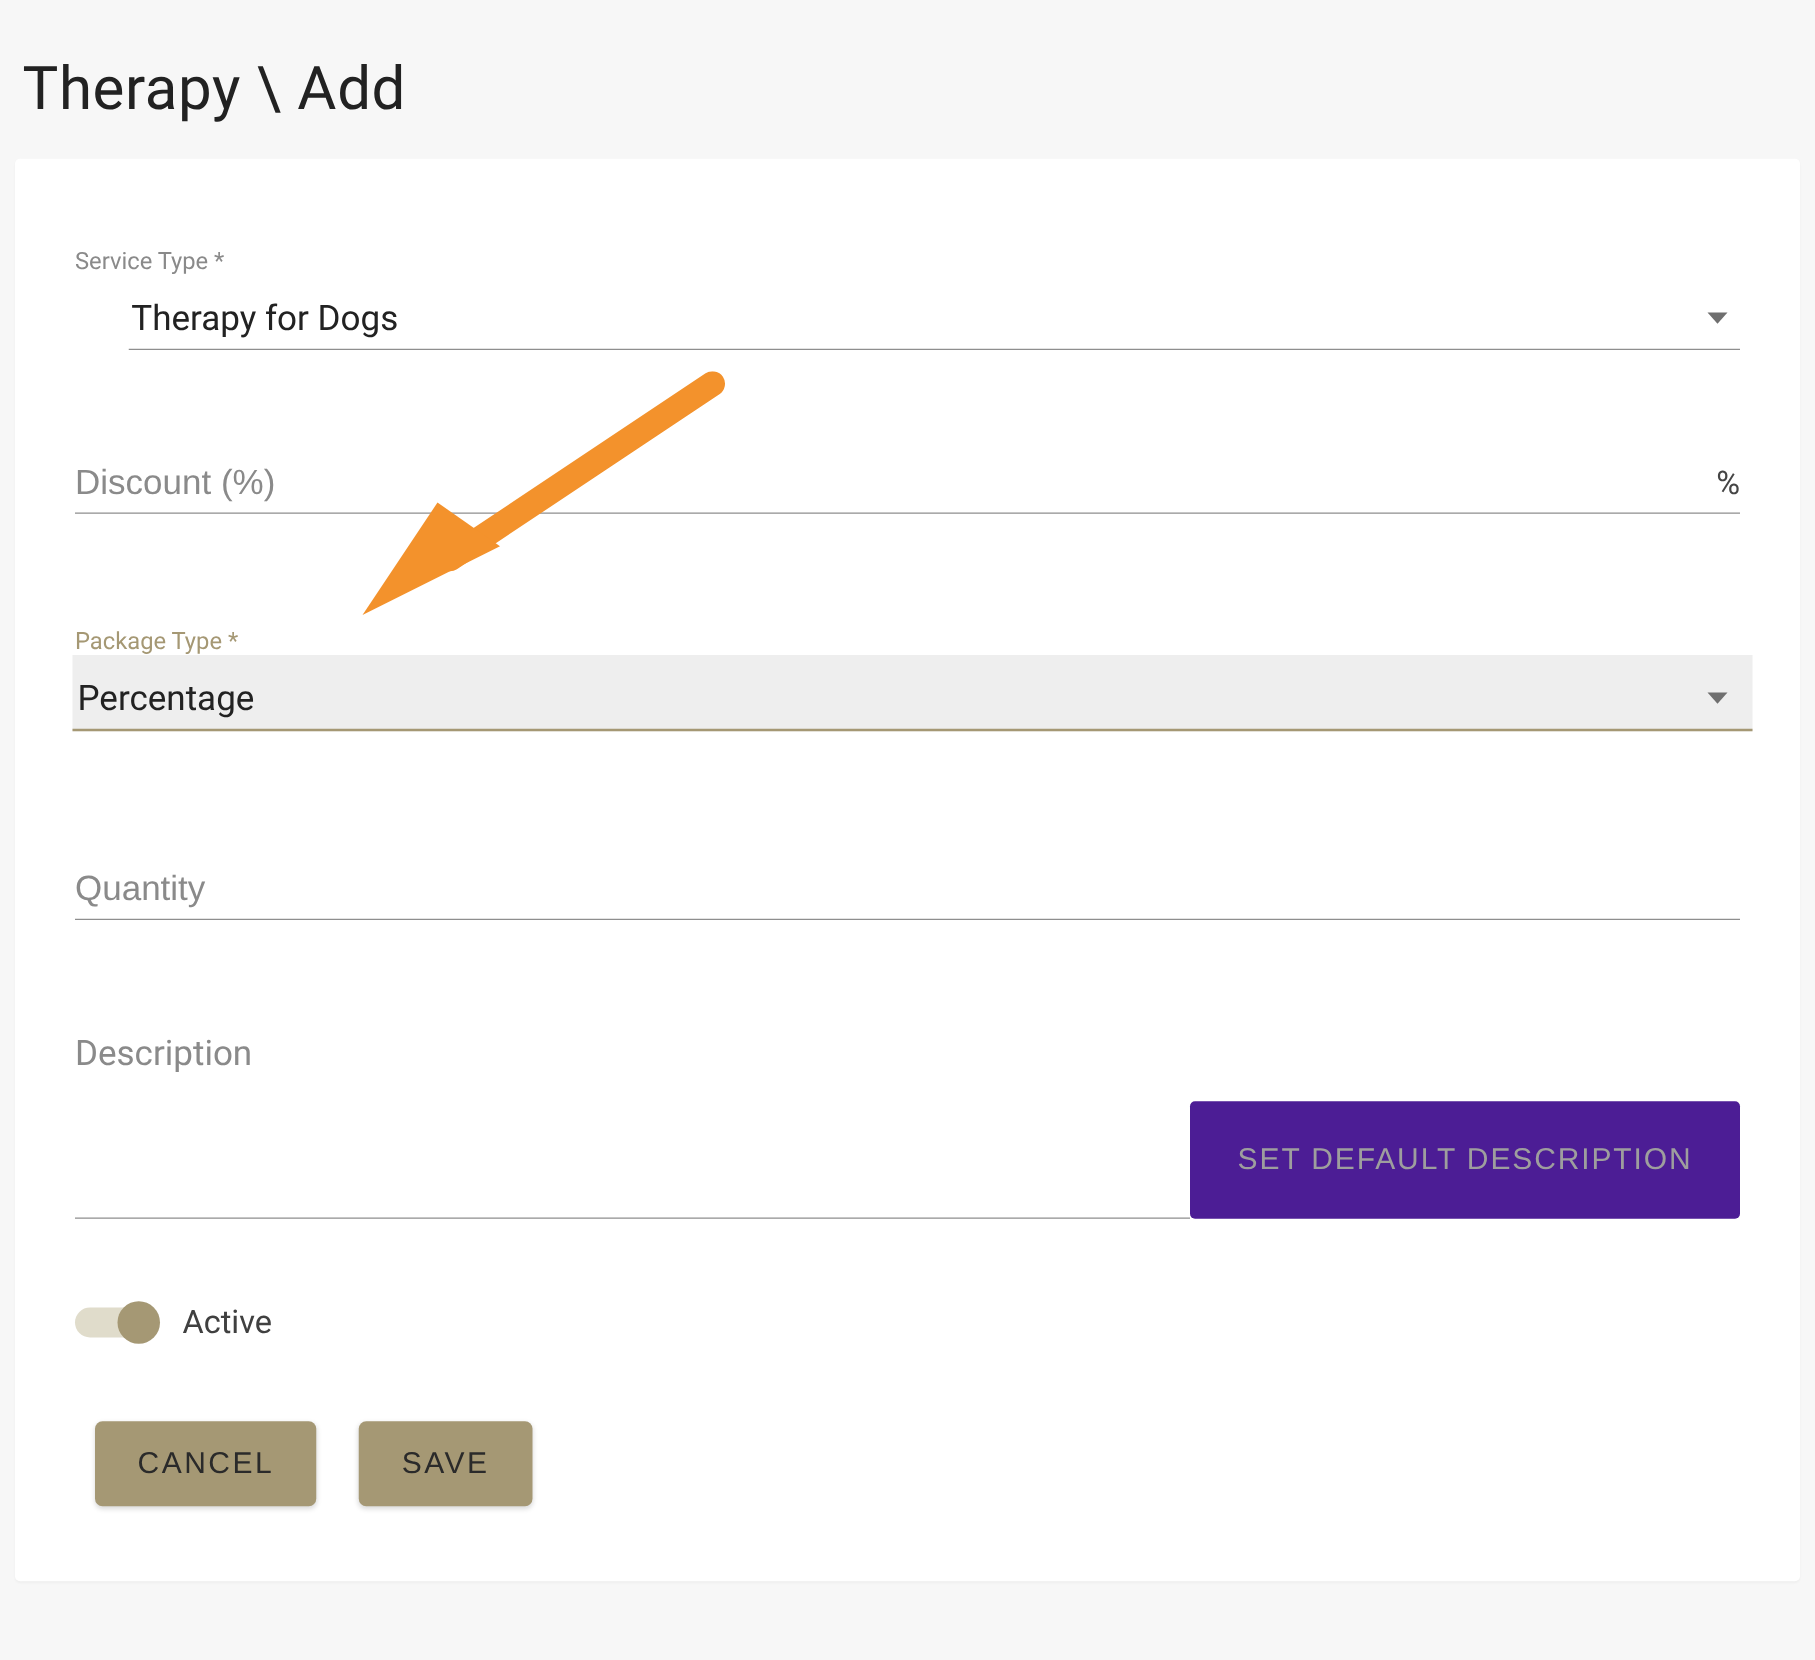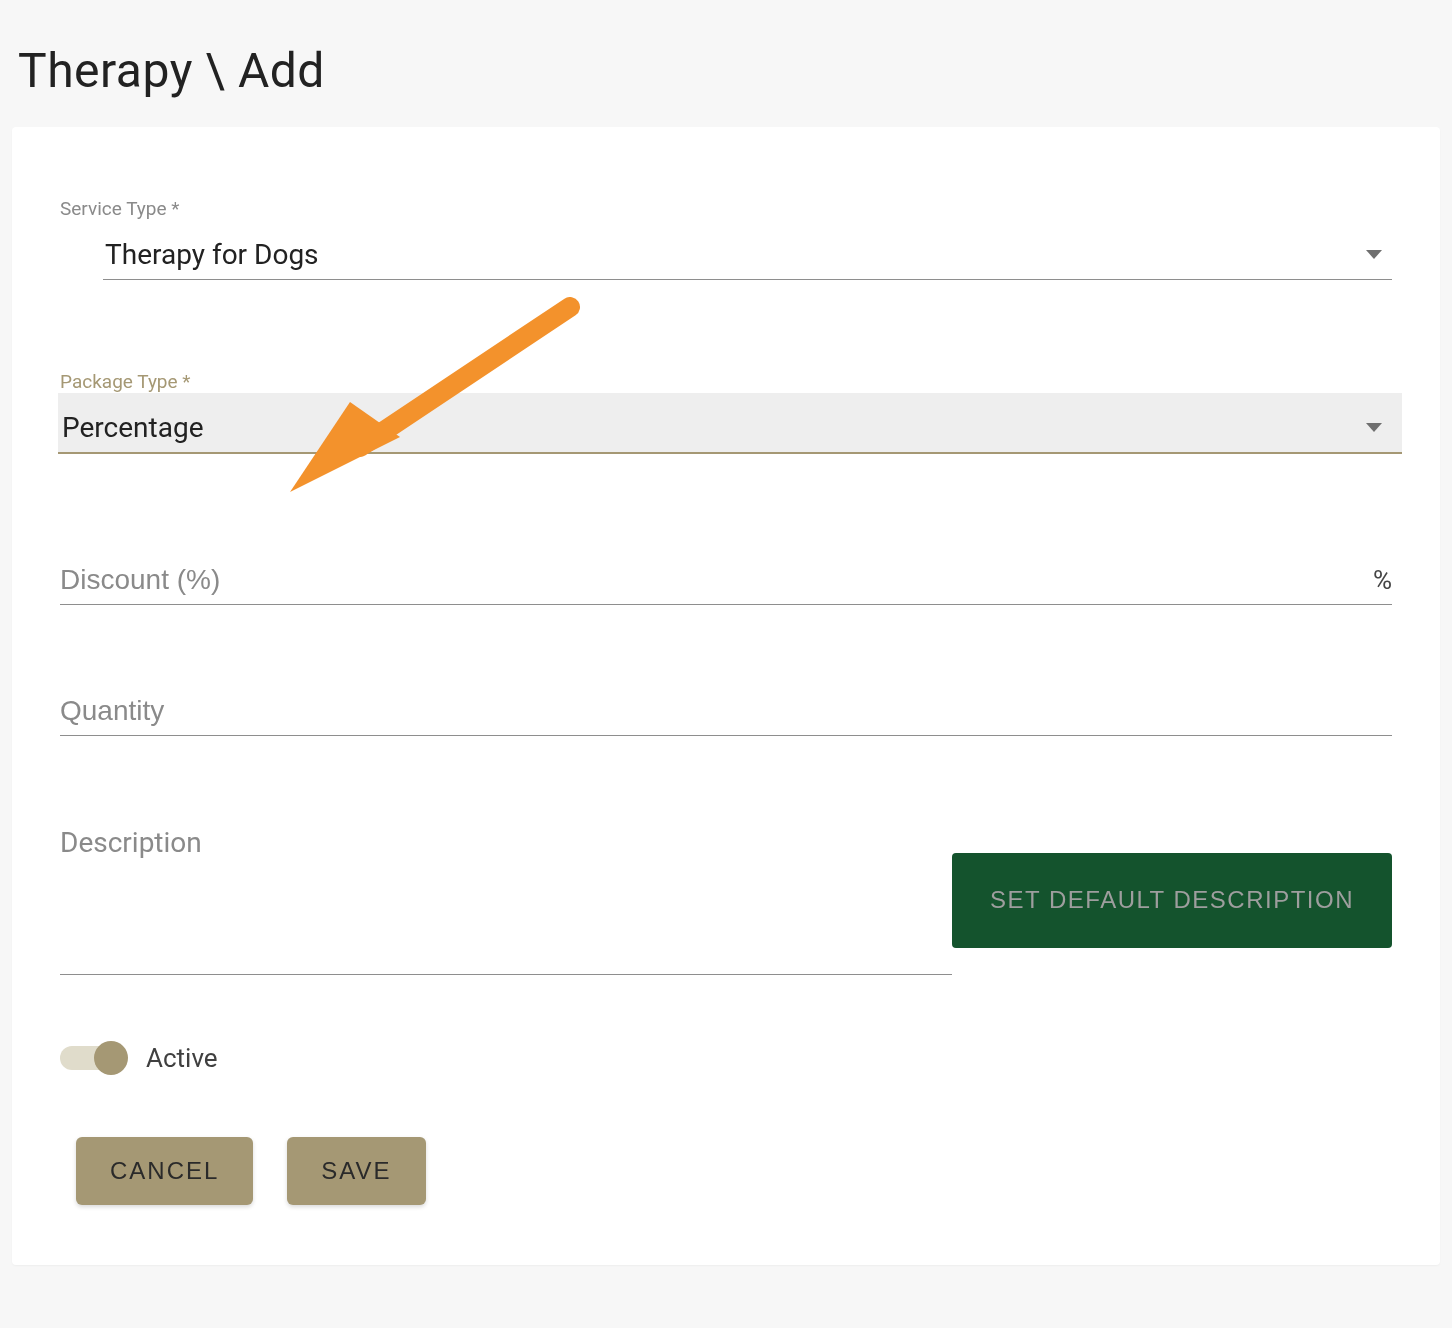--- a/index.html
+++ b/index.html
@@ -84,37 +84,37 @@
   .text-input::placeholder {
     color: #8a8a8a;
     font-size: 28px;
   }
   .suffix {
     font-size: 26px;
     color: #454545;
   }
   .desc-row {
     display: flex;
-    align-items: center;
+    align-items: flex-end;
     margin-bottom: 0;
   }
   .desc-left {
     flex: 1;
   }
   .desc-label {
     font-size: 28px;
     color: #8a8a8a;
     padding-bottom: 115px;
     display: block;
   }
   .desc-underline {
     border-bottom: 1px solid #8e8e8e;
   }
   .set-default-btn {
-    background: #14532d;
+    background: #4c1d95;
     color: #9e9e9e;
     border: none;
     font-size: 24px;
     letter-spacing: 1.5px;
     padding: 28px 38px;
     border-radius: 4px;
     cursor: pointer;
     text-align: center;
     line-height: 1.6;
     min-width: 310px;
@@ -177,37 +177,37 @@
 <div class="card">
 
   <div class="field">
     <div class="field-label">Service Type *</div>
     <div class="select-row">
       <span class="select-value">Therapy for Dogs</span>
       <span class="caret"></span>
     </div>
   </div>
 
+  <div class="field">
+    <div class="input-row">
+      <input class="text-input" type="text" placeholder="Discount (%)" style="">
+      <span class="suffix">%</span>
+    </div>
+  </div>
+
   <div class="field" style="margin-bottom:110px;">
     <div class="field-label focused">Package Type *</div>
     <div class="select-row focused">
       <span class="select-value">Percentage</span>
       <span class="caret"></span>
     </div>
   </div>
 
   <div class="field">
     <div class="input-row">
-      <input class="text-input" type="text" placeholder="Discount (%)" style="">
-      <span class="suffix">%</span>
-    </div>
-  </div>
-
-  <div class="field">
-    <div class="input-row">
       <input class="text-input" type="text" placeholder="Quantity" style="">
     </div>
   </div>
 
   <div class="desc-row">
     <div class="desc-left">
       <label class="desc-label">Description</label>
       <div class="desc-underline"></div>
     </div>
     <button class="set-default-btn">SET DEFAULT DESCRIPTION</button>

